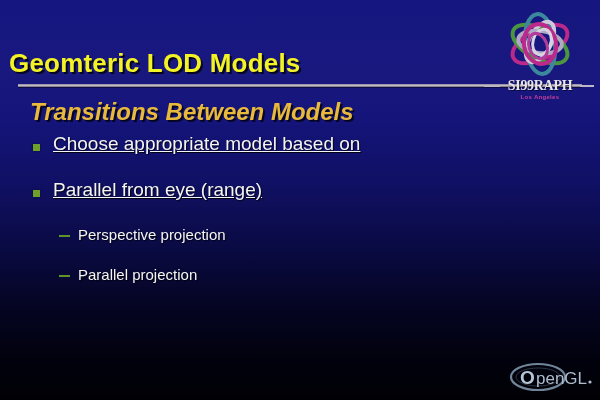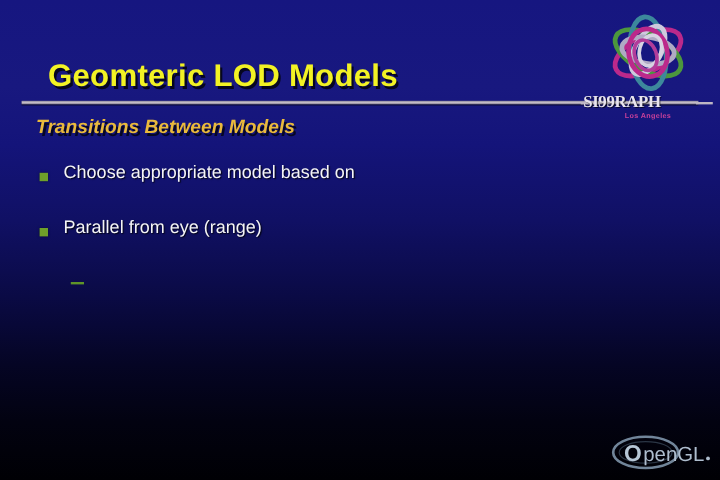--- a/index.html
+++ b/index.html
@@ -20,21 +20,21 @@
         #101064 46%,
         #0a0a44 62%,
         #050524 76%,
         #020210 88%,
         #000004 100%);
   }
 
   
   #title {
     position: absolute;
-    left: 40px;
+    left: 9px;
     top: 48px;
     font-size: 26px;
     font-weight: bold;
     color: #f2f224;
     letter-spacing: 0.2px;
     text-shadow: 2px 2px 0 rgba(0,0,0,0.75);
     white-space: nowrap;
   }
 
   
@@ -47,21 +47,21 @@
     background: linear-gradient(to bottom,
        #7e7a90 0%, #c8c2cc 40%, #b0a8b4 70%, #5c5870 100%);
     box-shadow: 0 1px 0 rgba(0,0,0,0.45);
   }
 
   
   #subtitle {
     position: absolute;
     left: 30px;
     top: 98px;
-    font-size: 16px;
+    font-size: 24px;
     font-weight: bold;
     font-style: italic;
     color: #e9b93c;
     text-shadow: 2px 2px 0 rgba(0,0,0,0.7);
     white-space: nowrap;
   }
 
   
   #bullets {
     position: absolute;
@@ -95,37 +95,38 @@
     width: 11px;
     height: 2px;
     background: #5f9428;
   }
 
   .txt {
     display: inline-block;
     color: #f4f4f6;
     text-shadow: 1px 1px 1px rgba(0,0,0,0.8);
   }
-  .lvl1 .txt { font-size: 15px; line-height: 20px; }
+  .lvl1 .txt { font-size: 19px; line-height: 20px; text-decoration: underline; }
   .lvl2 .txt { font-size: 15px; line-height: 18px; }
 
   
   #siggraph-logo {
     position: absolute;
     right: 6px;
     top: 8px;
     width: 108px;
     height: 96px;
   }
   #siggraph-logo svg { display: block; }
   #sig-wordmark {
     position: absolute;
     left: 0;
     top: 70px;
     width: 108px;
+    text-align: center;
     font-size: 14px;
     font-weight: bold;
     color: #e8e4ee;
     letter-spacing: -0.3px;
     font-family: "Liberation Serif", serif;
     text-shadow: 1px 1px 0 rgba(0,0,0,0.6);
   }
   #sig-sub {
     position: absolute;
     left: 0;
@@ -172,24 +173,29 @@
     <div class="line lvl1">
       <span class="marker dot"></span>
       <span class="txt">Choose appropriate model based on</span>
     </div>
 
     <div class="line lvl1">
       <span class="marker dot"></span>
       <span class="txt">Parallel from eye (range)</span>
     </div>
 
-
-
     <div class="line lvl2">
       <span class="marker dash"></span>
+      <span class="txt">Perspective projection</span>
+    </div>
+
+
+    <div class="line lvl2">
+      <span class="marker dash"></span>
+      <span class="txt">Parallel projection</span>
     </div>
 
   </div>
 
   <div id="siggraph-logo">
     <svg width="108" height="80" viewBox="0 0 108 80">
       <g fill="none" stroke-width="4" opacity="0.95">
         <ellipse cx="54" cy="36" rx="30" ry="15" stroke="#c42a8c" transform="rotate(-28 54 36)"></ellipse>
         <ellipse cx="54" cy="36" rx="30" ry="15" stroke="#4f9e3a" transform="rotate(28 54 36)"></ellipse>
         <ellipse cx="54" cy="36" rx="30" ry="15" stroke="#3f8f9e" transform="rotate(84 54 36)"></ellipse>

